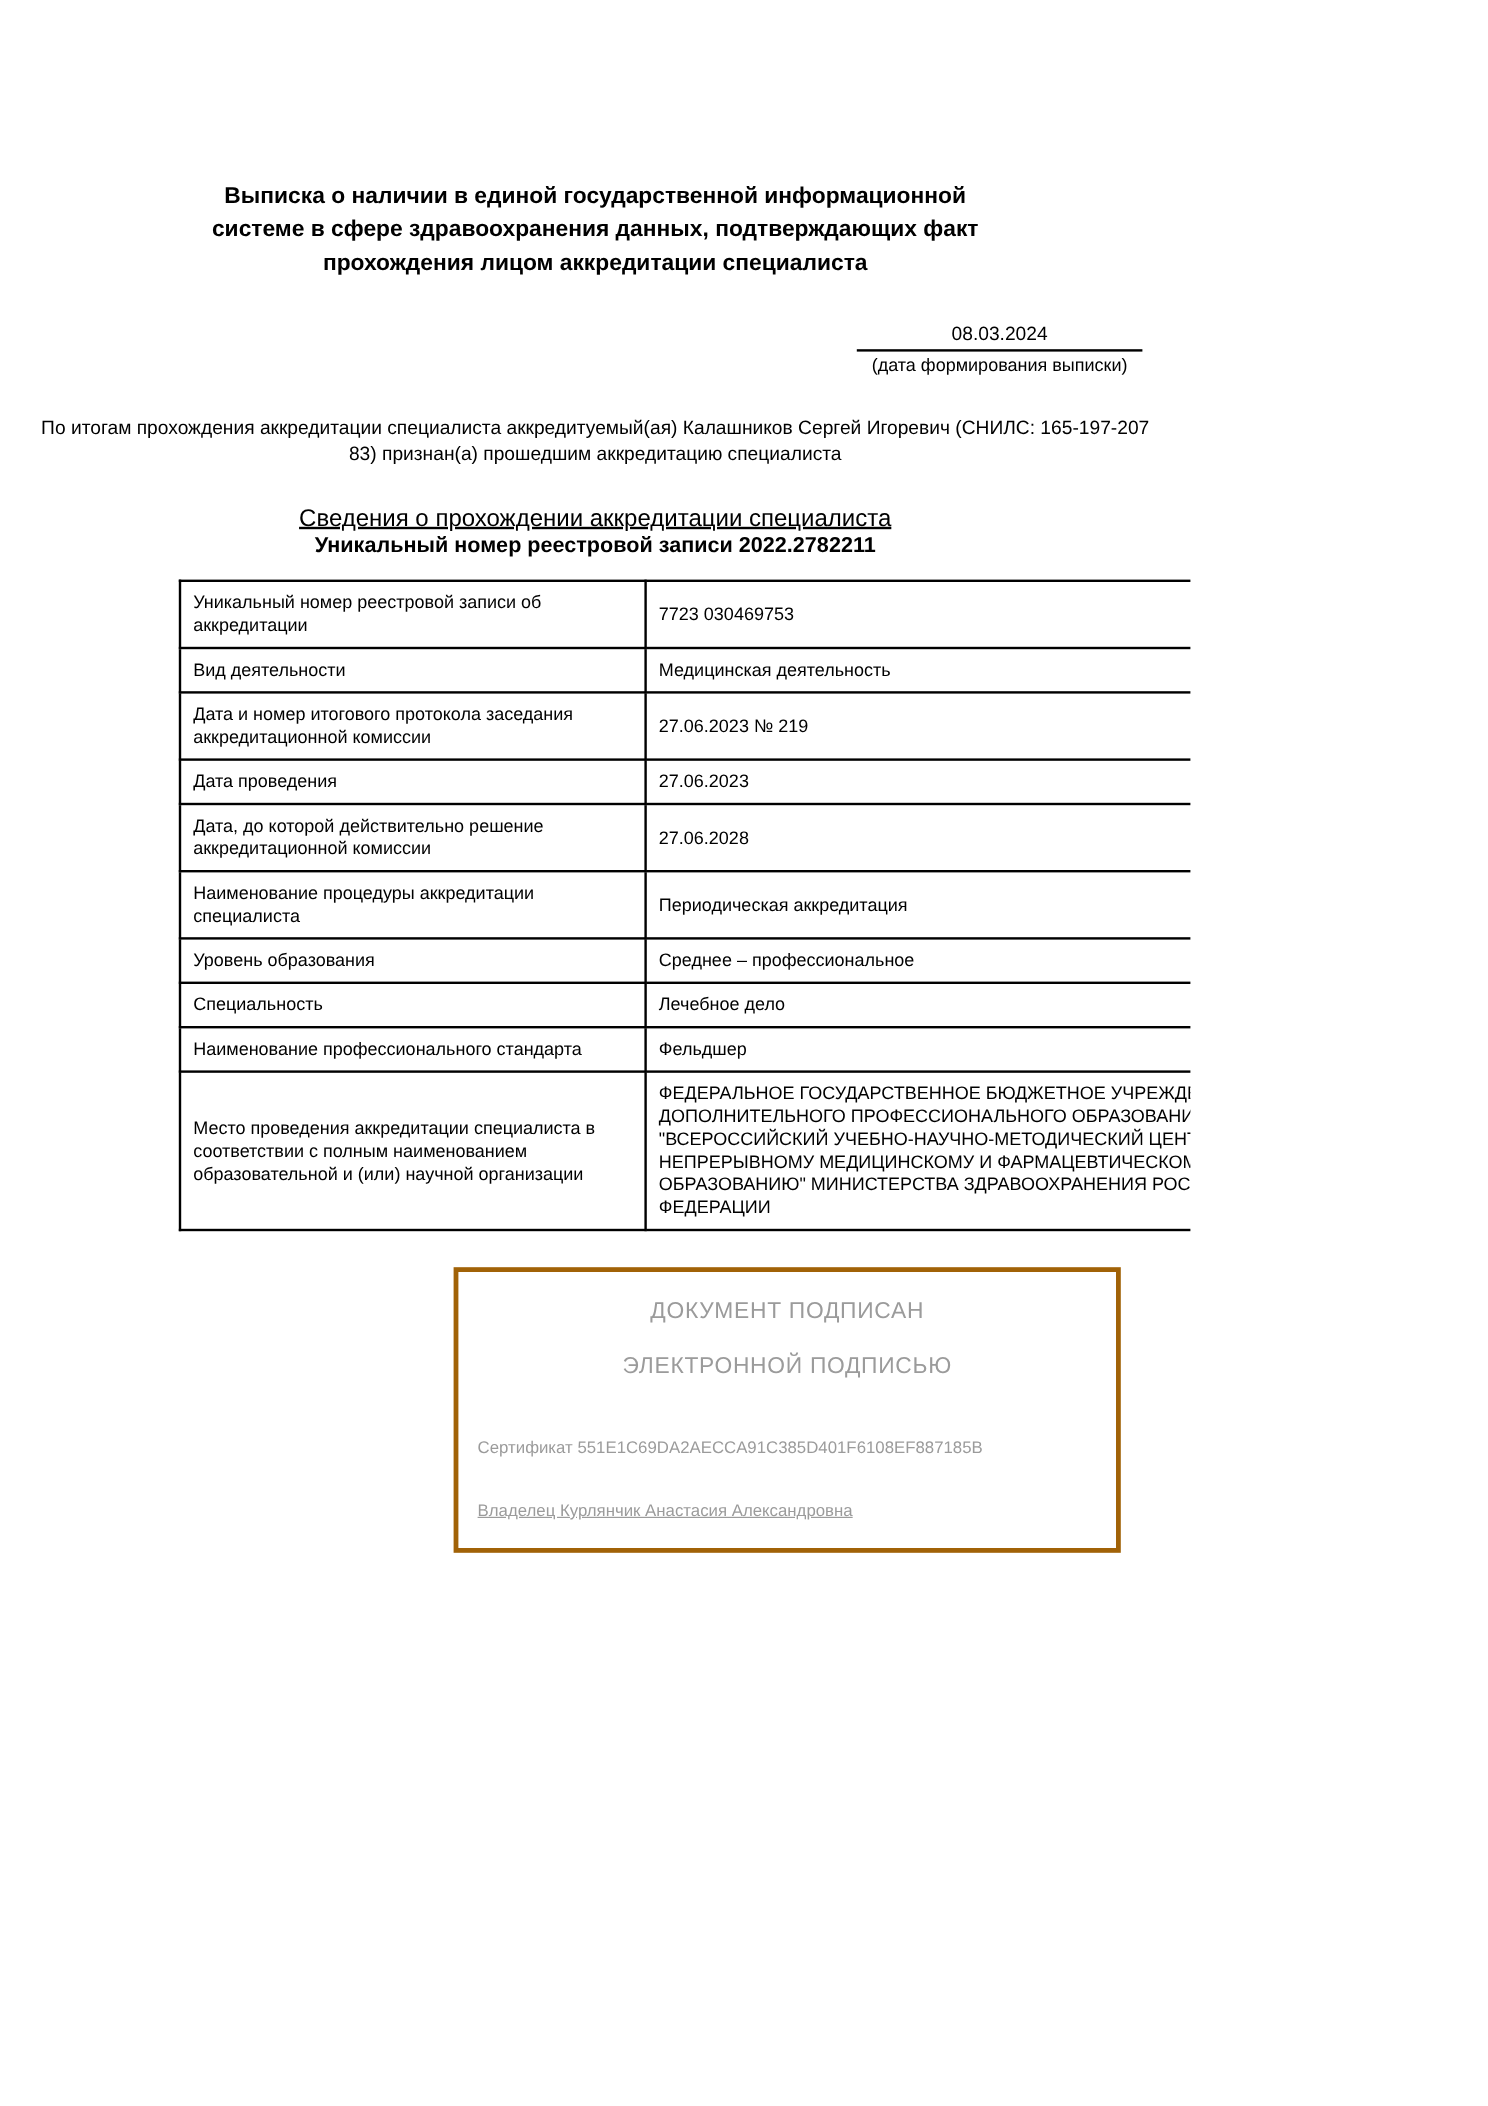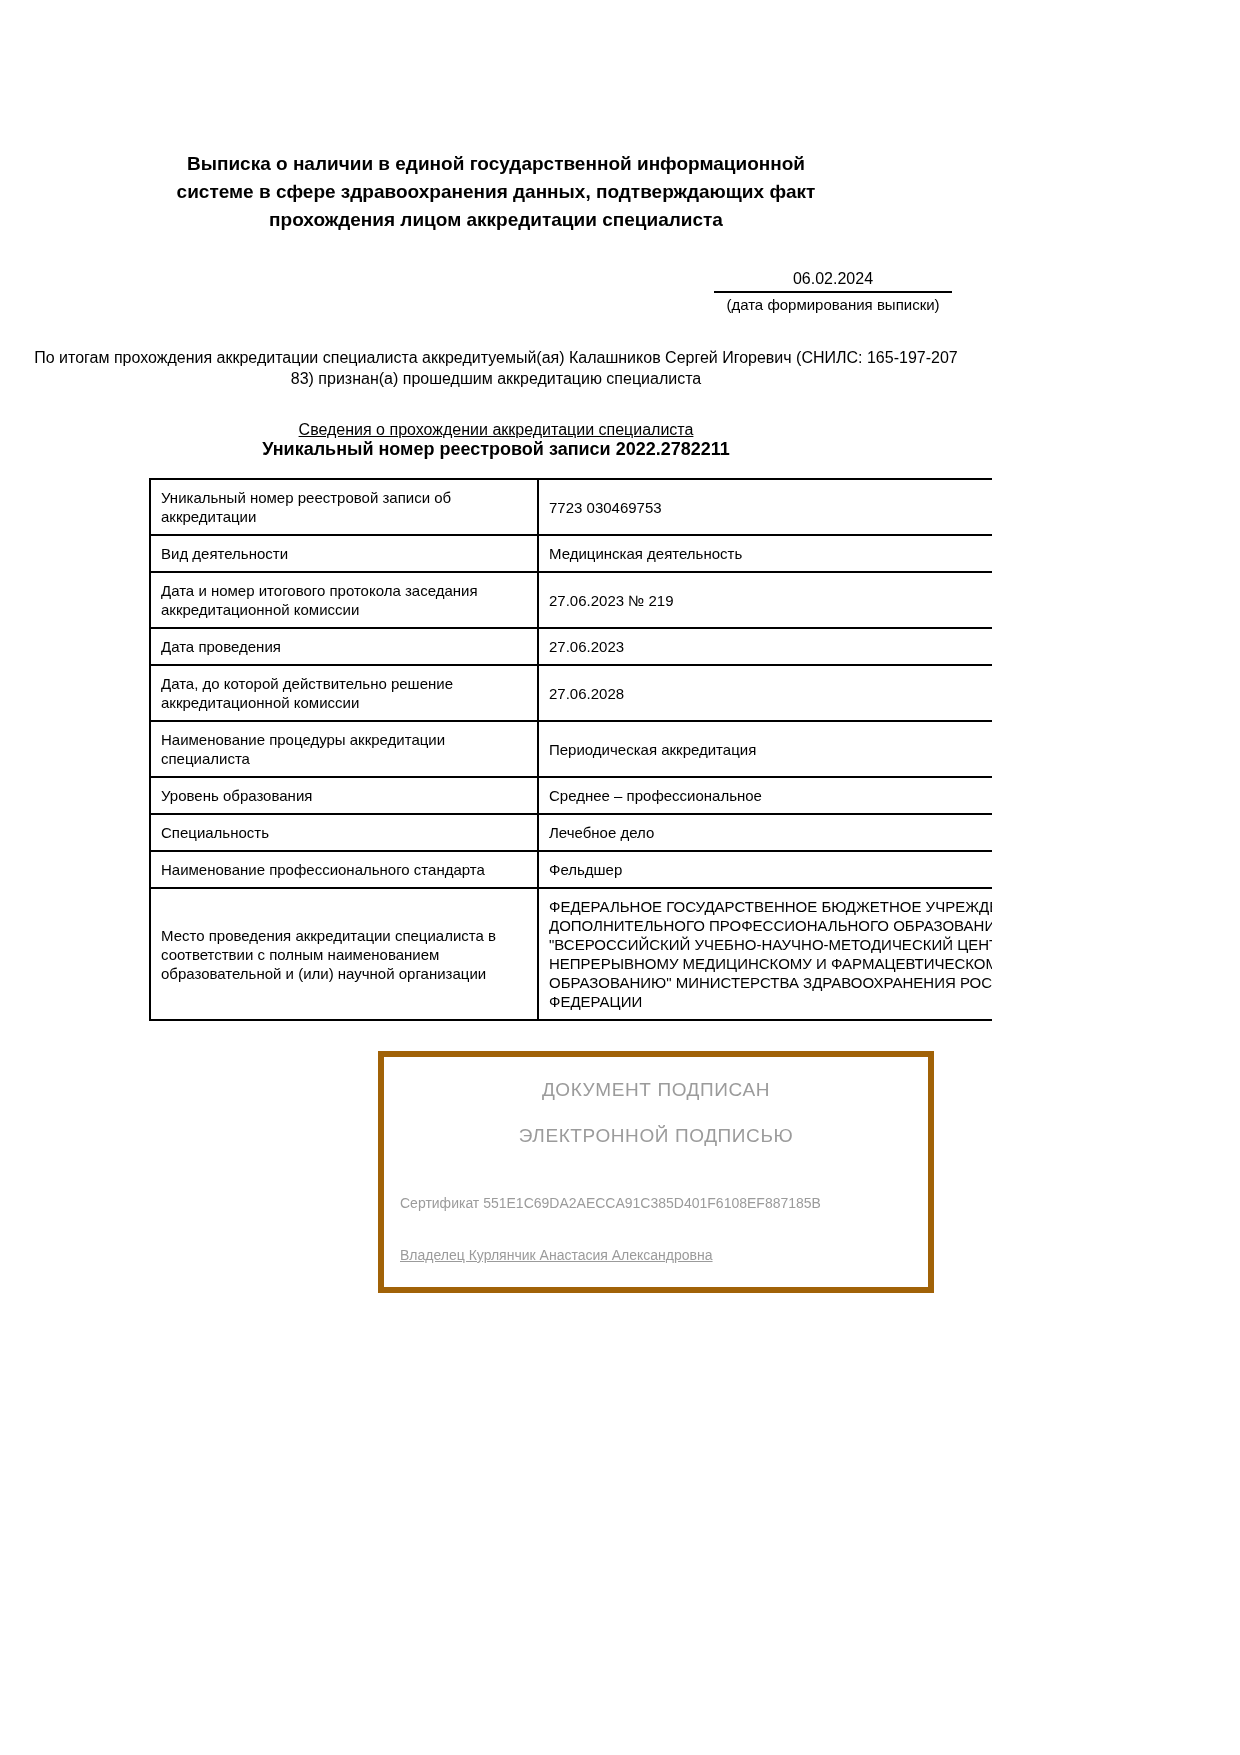--- a/index.html
+++ b/index.html
@@ -37,21 +37,21 @@
   .intro {
     width: 930px;
     margin: 34px auto 0;
     text-align: center;
     font-size: 16px;
     line-height: 21px;
   }
   .section-heading {
     margin-top: 32px;
     text-align: center;
-    font-size: 16px;
+    font-size: 20px;
     text-decoration: underline;
   }
   .record-heading {
     text-align: center;
     font-size: 18px;
     font-weight: bold;
   }
   .info-table {
     margin: 18px 0 0 149px;
     width: 945px;
@@ -63,21 +63,21 @@
   .info-table td {
     border: 2px solid #000000;
     padding: 8px 10px;
     vertical-align: middle;
     word-wrap: break-word;
   }
   .info-table .label-cell { width: 366px; }
   .sig-box {
     width: 556px;
     margin: 30px 0 0 378px;
-    border: 6px solid #a16207;
+    border: 4px solid #a16207;
     color: #9b9b9b;
     padding: 22px 0 24px;
     box-sizing: border-box;
   }
   .sig-title {
     text-align: center;
     font-size: 19px;
     letter-spacing: 0.6px;
   }
   .sig-title-second { margin-top: 24px; }
@@ -92,21 +92,21 @@
 
 <div class="page">
 
   <div class="doc-title">
     <div>Выписка о наличии в единой государственной информационной</div>
     <div>системе в сфере здравоохранения данных, подтверждающих факт</div>
     <div>прохождения лицом аккредитации специалиста</div>
   </div>
 
   <div class="date-block">
-    <div class="date-value">06.02.2024</div>
+    <div class="date-value">08.03.2024</div>
     <div class="date-caption">(дата формирования выписки)</div>
   </div>
 
   <p class="intro">По итогам прохождения аккредитации специалиста аккредитуемый(ая) Калашников Сергей Игоревич (СНИЛС: 165-197-207 83) признан(а) прошедшим аккредитацию специалиста</p>
 
   <div class="section-heading">Сведения о прохождении аккредитации специалиста</div>
 
   <div class="record-heading">Уникальный номер реестровой записи 2022.2782211</div>
 
   <table class="info-table">

